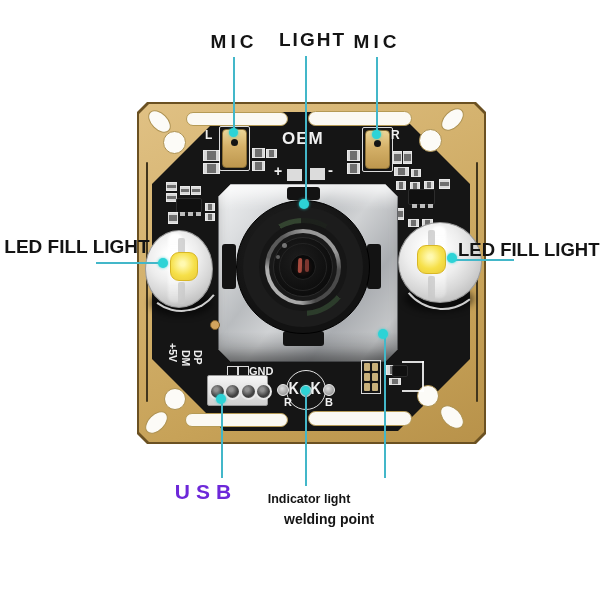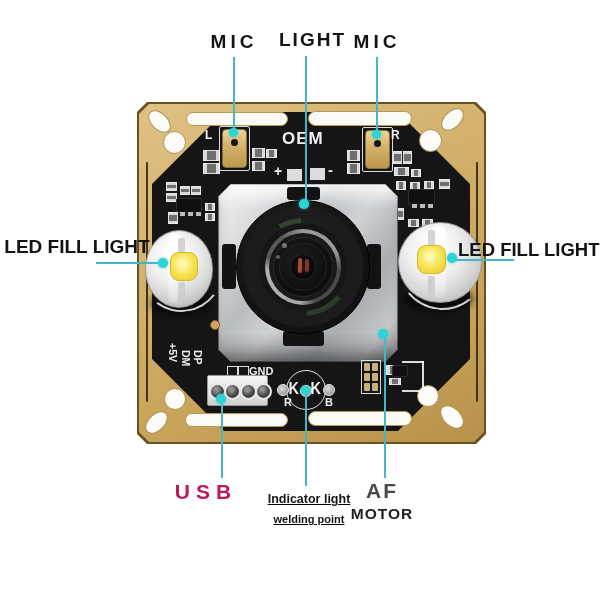--- a/index.html
+++ b/index.html
@@ -240,24 +240,20 @@
   <div class="adot" style="left:301px;top:386px;width:9px;height:9px;"></div>
   <div class="adot" style="left:378px;top:329px;width:10px;height:10px;"></div>
 
   <div class="lbl lbl-big" style="left:206px;top:31px;width:56px;">MIC</div>
   <div class="lbl lbl-big" style="left:279px;top:29px;width:56px;letter-spacing:2px;">LIGHT</div>
   <div class="lbl lbl-big" style="left:349px;top:31px;width:56px;">MIC</div>
   <div class="lbl" style="left:2px;top:236px;width:150px;font-size:19px;">LED FILL LIGHT</div>
   <div class="lbl" style="left:458px;top:239px;width:142px;font-size:18.5px;text-align:left;">LED FILL LIGHT</div>
 
   <div class="abs" style="left:140px;top:479px;width:132px;text-align:center;">
-    <div class="lbl" style="position:static;font-size:21px;letter-spacing:6px;color:#be185d;line-height:26px;">USB</div>
-  </div>
-  <div class="abs" style="left:264px;top:489px;width:90px;text-align:center;text-decoration:underline;">
+    <div class="lbl" style="position:static;font-size:21px;letter-spacing:6px;color:#6d28d9;line-height:26px;">USB</div>
+  </div>
+  <div class="abs" style="left:264px;top:489px;width:90px;text-align:center;">
     <div class="lbl" style="position:static;font-size:12.5px;line-height:20px;">Indicator light</div>
-    <div class="lbl" style="position:static;font-size:11px;line-height:20px;">welding point</div>
-  </div>
-  <div class="abs" style="left:350px;top:478px;width:64px;text-align:center;">
-    <div class="lbl" style="position:static;font-size:21px;letter-spacing:2px;color:#4a4a4a;line-height:26px;">AF</div>
-    <div class="lbl" style="position:static;font-size:15.5px;letter-spacing:1px;color:#222;line-height:20px;">MOTOR</div>
+    <div class="lbl" style="position:static;font-size:14px;line-height:20px;margin-left:20px;">welding point</div>
   </div>
 
 </div>
 
 </body></html>

